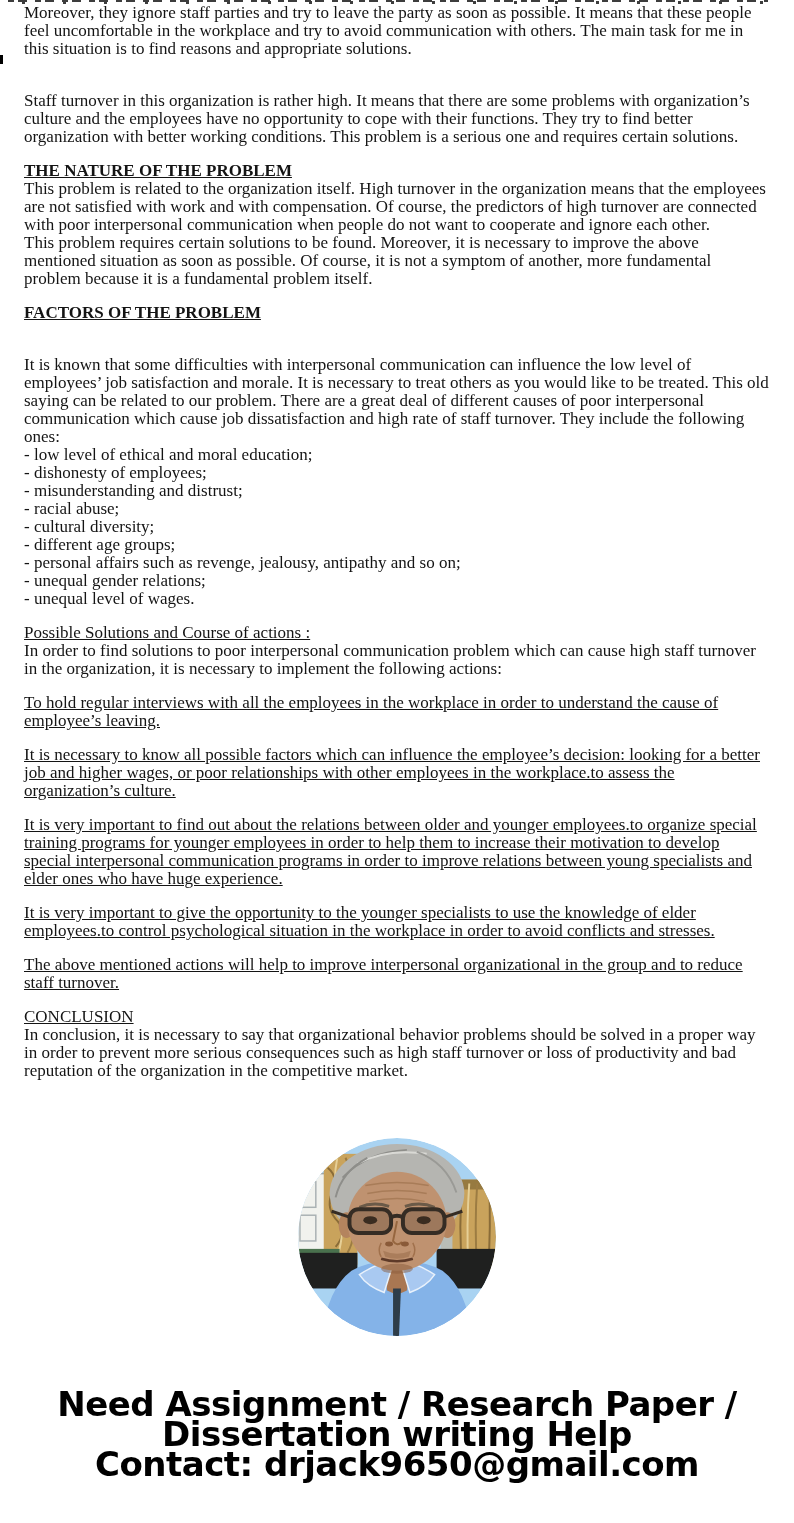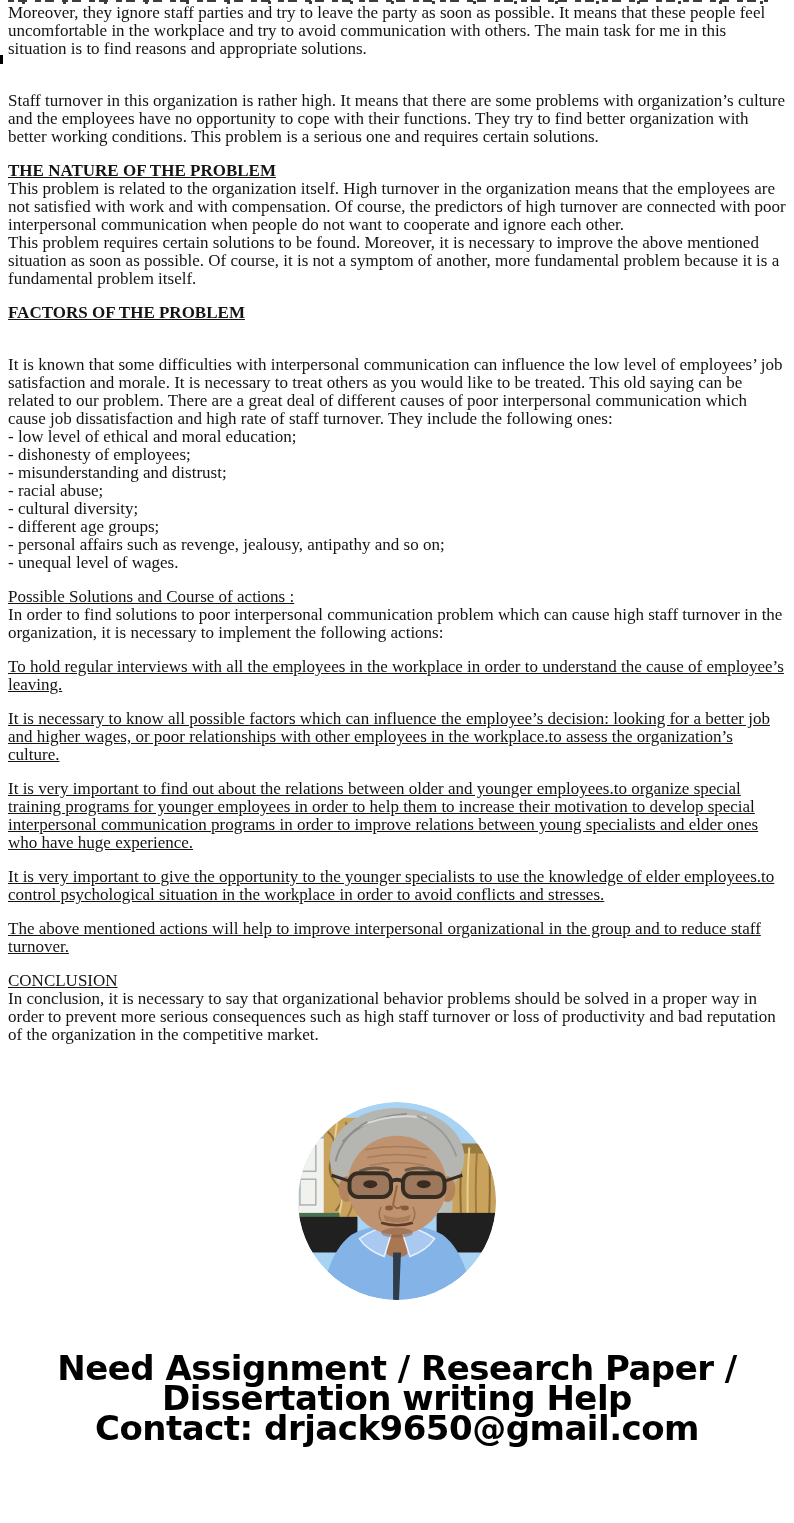--- a/index.html
+++ b/index.html
@@ -1,21 +1,21 @@
 <!DOCTYPE html>
 <html><head>
 <meta charset="utf-8">
 <style>
   html,body{margin:0;padding:0;background:#ffffff;}
   body{
     width:794px;min-height:1523px;position:relative;
     font-family:"Liberation Serif","DejaVu Serif",serif;
     color:#141414;overflow:hidden;
   }
-  .doc{padding:0 8px;font-size:17px;line-height:18px;}
+  .doc{padding:0 24px;font-size:17px;line-height:18px;}
   .para{margin:0;}
   .bold{font-weight:bold;}
   .m34{margin-top:34px;}
   .m16{margin-top:16px;text-decoration:underline;}
   
   .top-sliver{
     height:4px;margin:0 8px 0 8px;overflow:hidden;
     background:
       repeating-linear-gradient(90deg,#1c1c1c 0 6px,transparent 6px 10px,#1c1c1c 10px 19px,transparent 19px 27px),
       repeating-linear-gradient(90deg,transparent 0 14px,#1c1c1c 14px 17px,transparent 17px 41px);
@@ -51,20 +51,21 @@
   <p class="para m34">It is known that some difficulties with interpersonal communication can influence the low level of employees’ job satisfaction and morale. It is necessary to treat others as you would like to be treated. This old saying can be related to our problem. There are a great deal of different causes of poor interpersonal communication which cause job dissatisfaction and high rate of staff turnover. They include the following ones:</p>
 
   <div>
     <p class="para">- low level of ethical and moral education;</p>
     <p class="para">- dishonesty of employees;</p>
     <p class="para">- misunderstanding and distrust;</p>
     <p class="para">- racial abuse;</p>
     <p class="para">- cultural diversity;</p>
     <p class="para">- different age groups;</p>
     <p class="para">- personal affairs such as revenge, jealousy, antipathy and so on;</p>
+    <p class="para">- unequal gender relations;</p>
     <p class="para">- unequal level of wages.</p>
   </div>
 
   <p class="para m16">Possible Solutions and Course of actions :</p>
   <p class="para">In order to find solutions to poor interpersonal communication problem which can cause high staff turnover in the organization, it is necessary to implement the following actions:</p>
   <p class="para m16">To hold regular interviews with all the employees in the workplace in order to understand the cause of employee’s leaving.</p>
   <p class="para m16">It is necessary to know all possible factors which can influence the employee’s decision: looking for a better job and higher wages, or poor relationships with other employees in the workplace.to assess the organization’s culture.</p>
   <p class="para m16">It is very important to find out about the relations between older and younger employees.to organize special training programs for younger employees in order to help them to increase their motivation to develop special interpersonal communication programs in order to improve relations between young specialists and elder ones who have huge experience.</p>
   <p class="para m16">It is very important to give the opportunity to the younger specialists to use the knowledge of elder employees.to control psychological situation in the workplace in order to avoid conflicts and stresses.</p>
   <p class="para m16">The above mentioned actions will help to improve interpersonal organizational in the group and to reduce staff turnover.</p>

